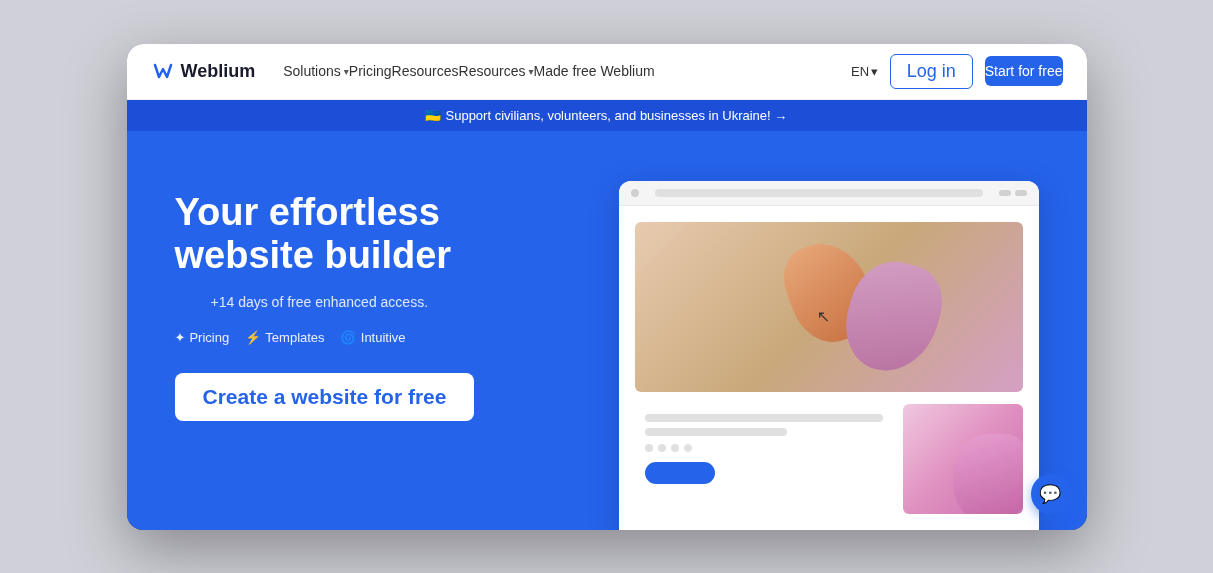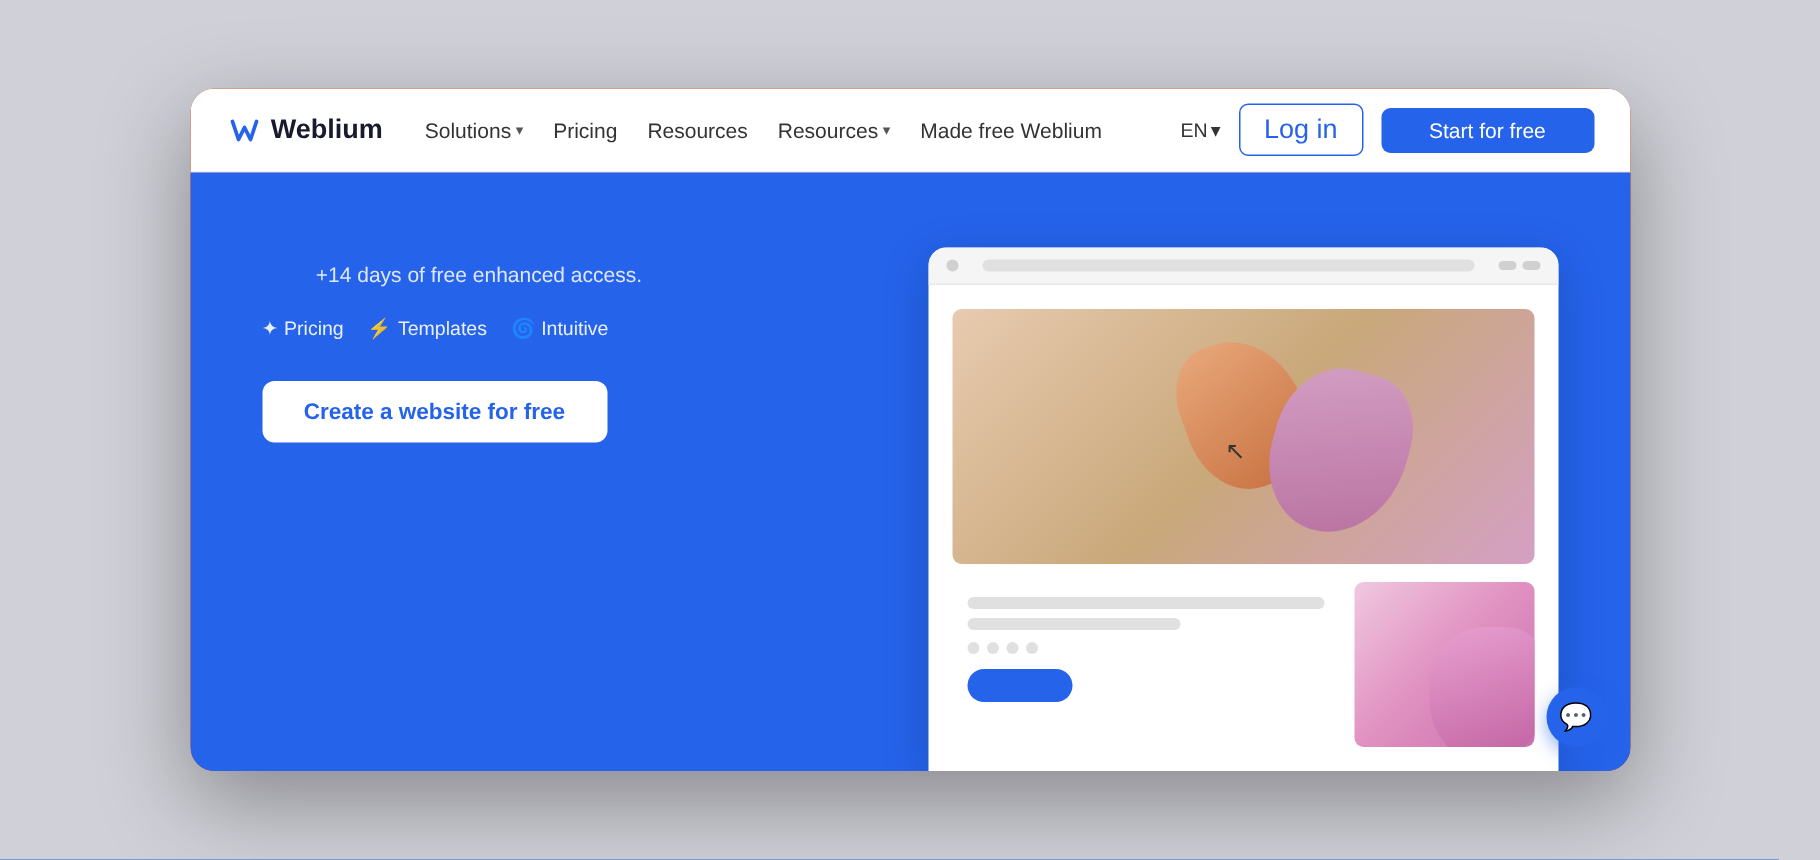--- a/index.html
+++ b/index.html
@@ -6,21 +6,21 @@
     body {
       background: #d0d0d8;
       display: flex;
       align-items: center;
       justify-content: center;
       min-height: 100vh;
       font-family: -apple-system, BlinkMacSystemFont, 'Segoe UI', sans-serif;
     }
     .browser-frame {
       width: 960px;
-      background: #c2410c;
+      background: #404040;
       border-radius: 16px;
       box-shadow: 0 20px 60px rgba(0,0,0,0.35);
       overflow: hidden;
     }
     
     .navbar {
       display: flex;
       align-items: center;
       padding: 0 24px;
       height: 56px;
@@ -36,21 +36,20 @@
       color: #1a1a2e;
       margin-right: 28px;
     }
     .logo-icon {
       width: 24px;
       height: 24px;
     }
     .nav-links {
       display: flex;
       align-items: flex-start;
-      gap: 20px;
       flex: 1;
     }
     .nav-link {
       font-size: 14px;
       color: #333;
       cursor: pointer;
       display: flex;
       align-items: center;
       gap: 3px;
     }
@@ -80,21 +79,21 @@
       padding: 6px 16px;
       cursor: pointer;
       background: #fff;
     }
     .start-btn {
       font-size: 14px;
       color: #fff;
       background: #2563eb;
       border: none;
       border-radius: 6px;
-      padding: 7px 32px;
+      padding: 7px 0;
       cursor: pointer;
       font-weight: 500;
     }
     
     .banner {
       background: #1d4ed8;
       color: #fff;
       text-align: center;
       font-size: 13px;
       padding: 8px 16px;
@@ -143,21 +142,21 @@
       display: flex;
       align-items: center;
       gap: 4px;
     }
     .cta-btn {
       background: #fff;
       color: #2563eb;
       border: none;
       border-radius: 8px;
       padding: 12px 28px;
-      font-size: 15px;
+      font-size: 21px;
       font-weight: 600;
       cursor: pointer;
     }
     
     .preview-container {
       flex: 1;
       display: flex;
       justify-content: flex-end;
       align-items: flex-end;
       padding-top: 10px;
@@ -355,23 +354,27 @@
     <div class="nav-right">
       <span class="lang-btn">
         <span>EN</span>
         <span>▾</span>
       </span>
       <button class="login-btn">Log in</button>
       <button class="start-btn">Start for free</button>
     </div>
   </nav>
 
+  <div class="banner">
+    <span>🇺🇦 Support civilians, volunteers, and businesses in Ukraine! →</span>
+  </div>
 
   <section class="hero">
     <div class="hero-content">
+      <h1 class="hero-title">Your effortless website builder</h1>
       <p class="hero-subtitle">+14 days of free enhanced access.</p>
       <div class="hero-features">
         <span class="feature-tag">
           <span>✦</span>
           <span>Pricing</span>
         </span>
         <span class="feature-tag">
           <span>⚡</span>
           <span>Templates</span>
         </span>

